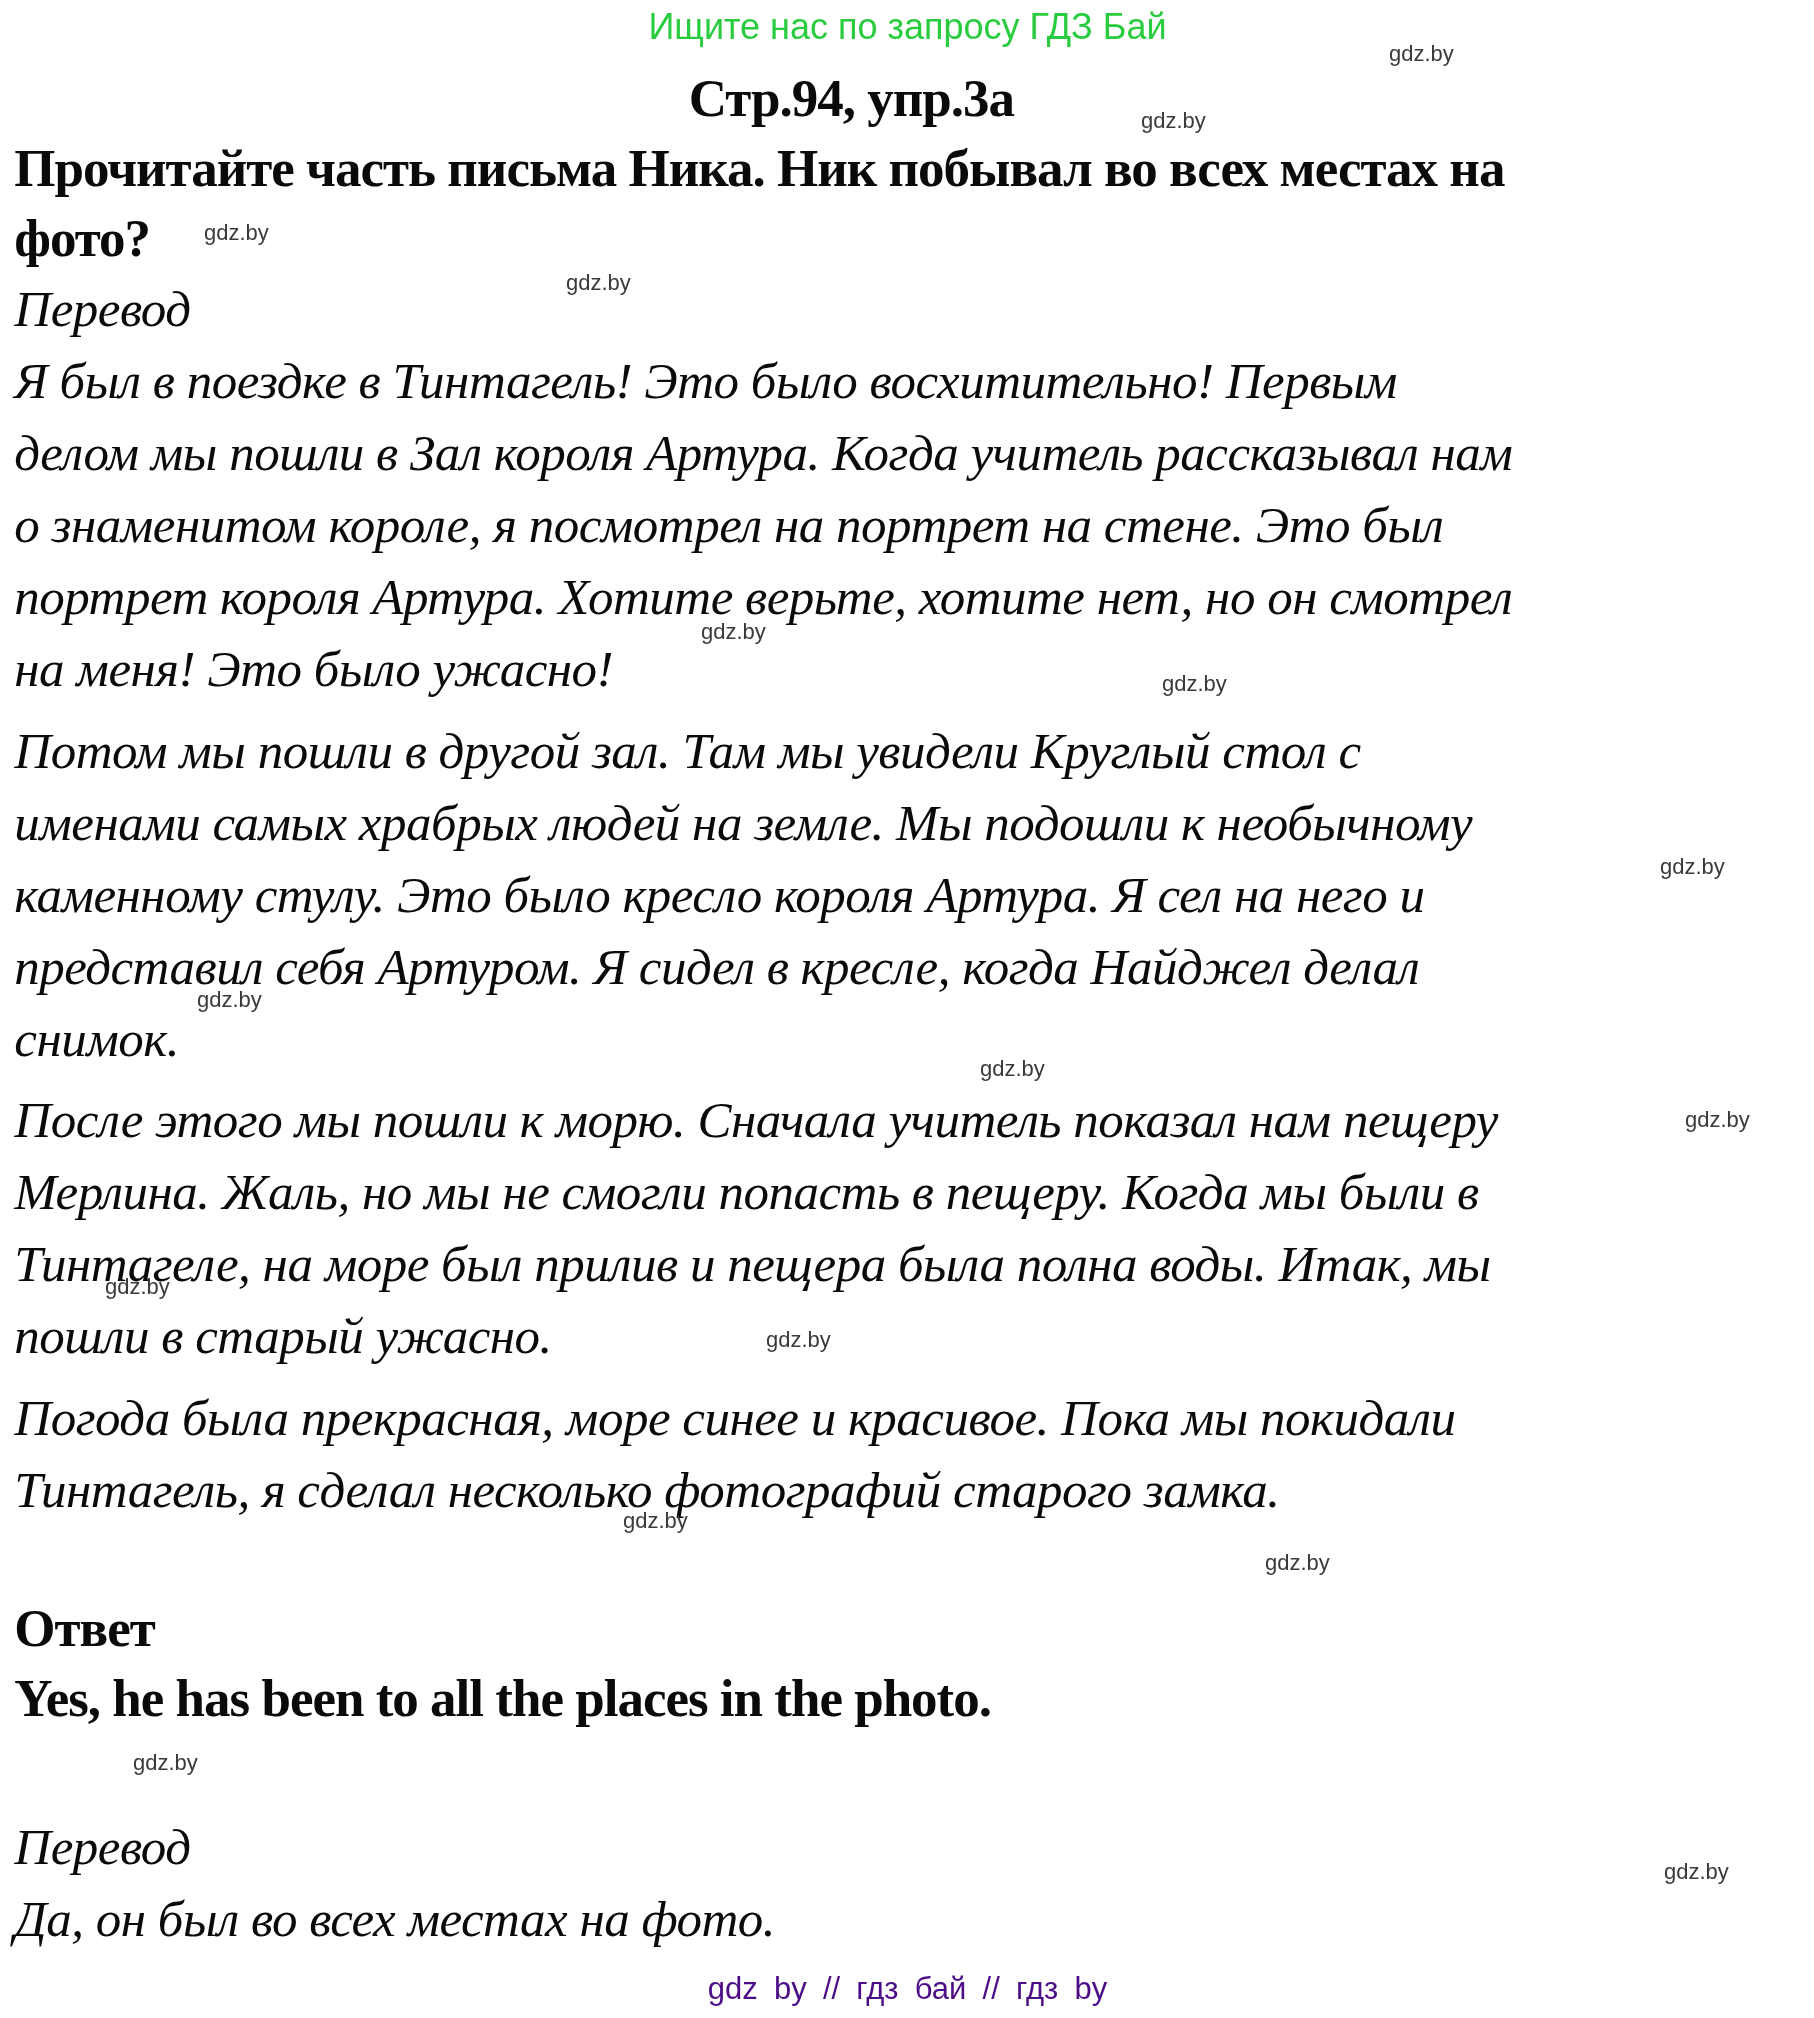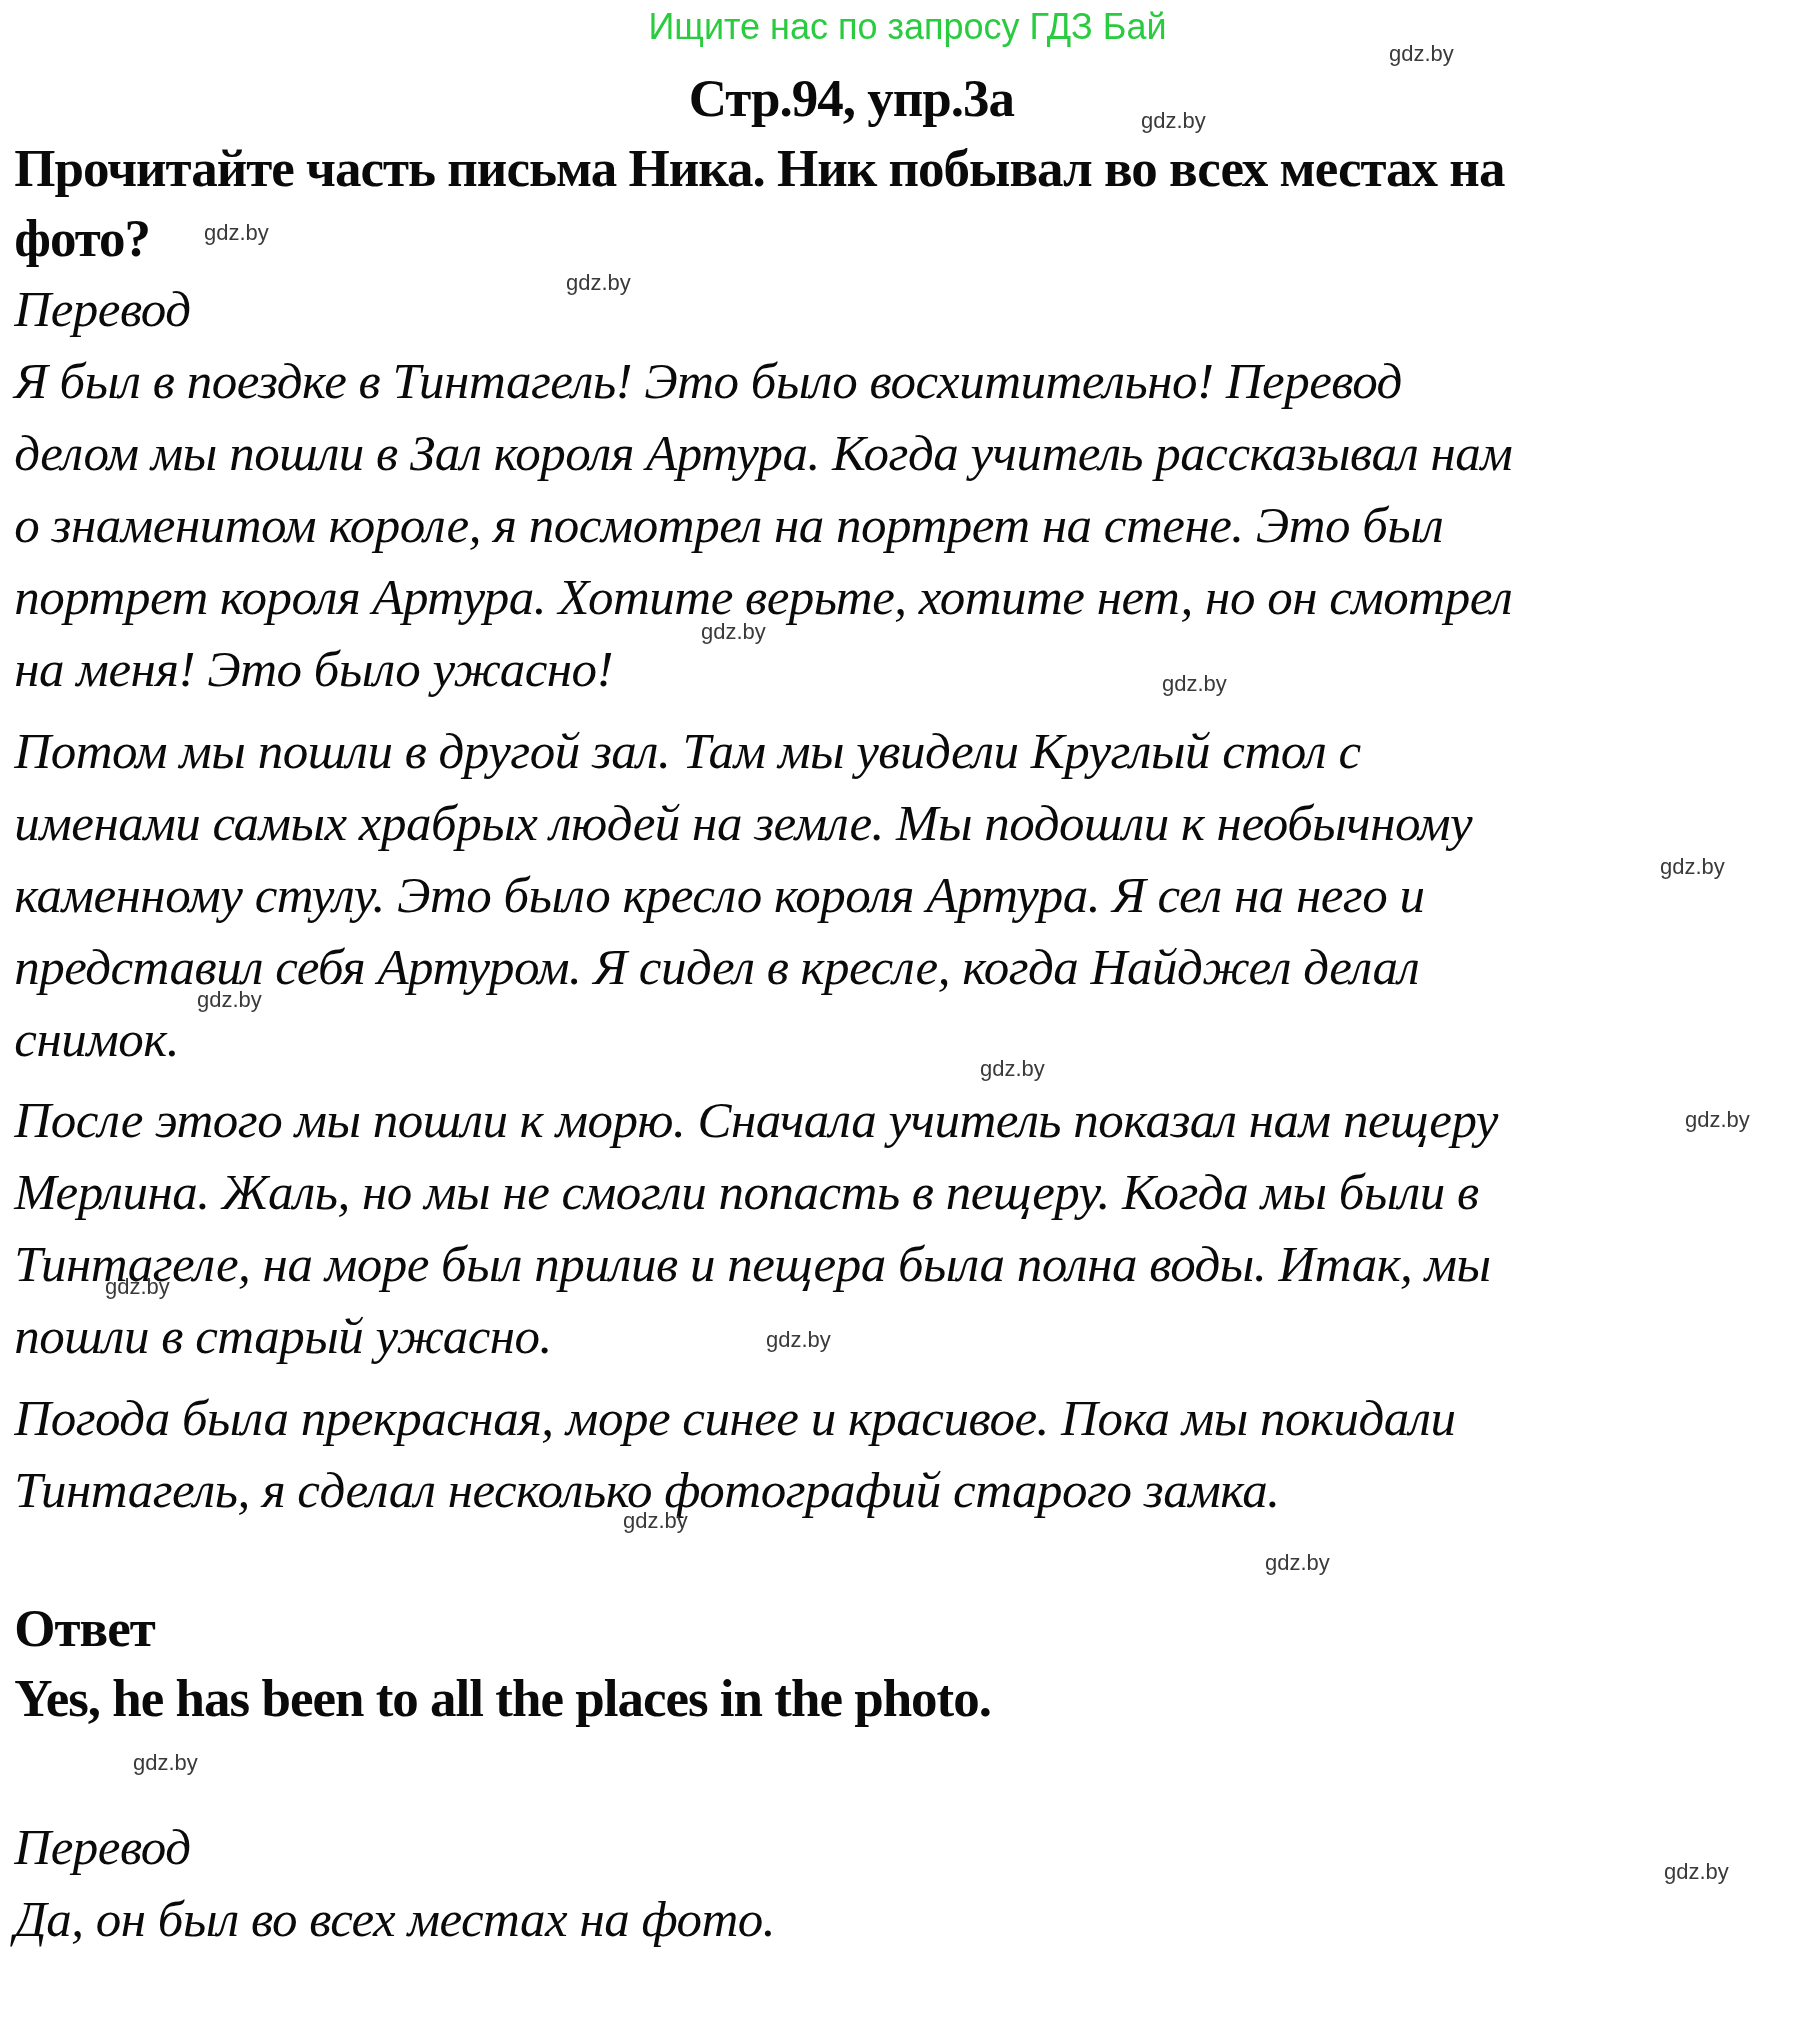--- a/index.html
+++ b/index.html
@@ -72,21 +72,21 @@
   <div class="content">
 
     <div class="bold-line title">Стр.94, упр.3а</div>
 
     <div class="bold-line">Прочитайте часть письма Ника. Ник побывал во всех местах на</div>
     <div class="bold-line">фото?</div>
 
     <div class="it">Перевод</div>
 
     <div class="para">
-      <div class="it">Я был в поездке в Тинтагель! Это было восхитительно! Перевод</div>
+      <div class="it">Я был в поездке в Тинтагель! Это было восхитительно! Первым</div>
       <div class="it">делом мы пошли в Зал короля Артура. Когда учитель рассказывал нам</div>
       <div class="it">о знаменитом короле, я посмотрел на портрет на стене. Это был</div>
       <div class="it">портрет короля Артура. Хотите верьте, хотите нет, но он смотрел</div>
       <div class="it">на меня! Это было ужасно!</div>
     </div>
 
     <div class="para">
       <div class="it">Потом мы пошли в другой зал. Там мы увидели Круглый стол с</div>
       <div class="it">именами самых храбрых людей на земле. Мы подошли к необычному</div>
       <div class="it">каменному стулу. Это было кресло короля Артура. Я сел на него и</div>
@@ -126,15 +126,16 @@
       <span class="wm" style="left: 980px; top: 1055px;">gdz.by</span>
       <span class="wm" style="left: 1685px; top: 1106px;">gdz.by</span>
       <span class="wm" style="left: 105px; top: 1273px;">gdz.by</span>
       <span class="wm" style="left: 766px; top: 1326px;">gdz.by</span>
       <span class="wm" style="left: 623px; top: 1507px;">gdz.by</span>
       <span class="wm" style="left: 1265px; top: 1549px;">gdz.by</span>
       <span class="wm" style="left: 133px; top: 1749px;">gdz.by</span>
       <span class="wm" style="left: 1664px; top: 1858px;">gdz.by</span>
     </div>
 
+  <div class="footer">gdz by // гдз бай // гдз by</div>
 
 </div>
 
 
 </body></html>

